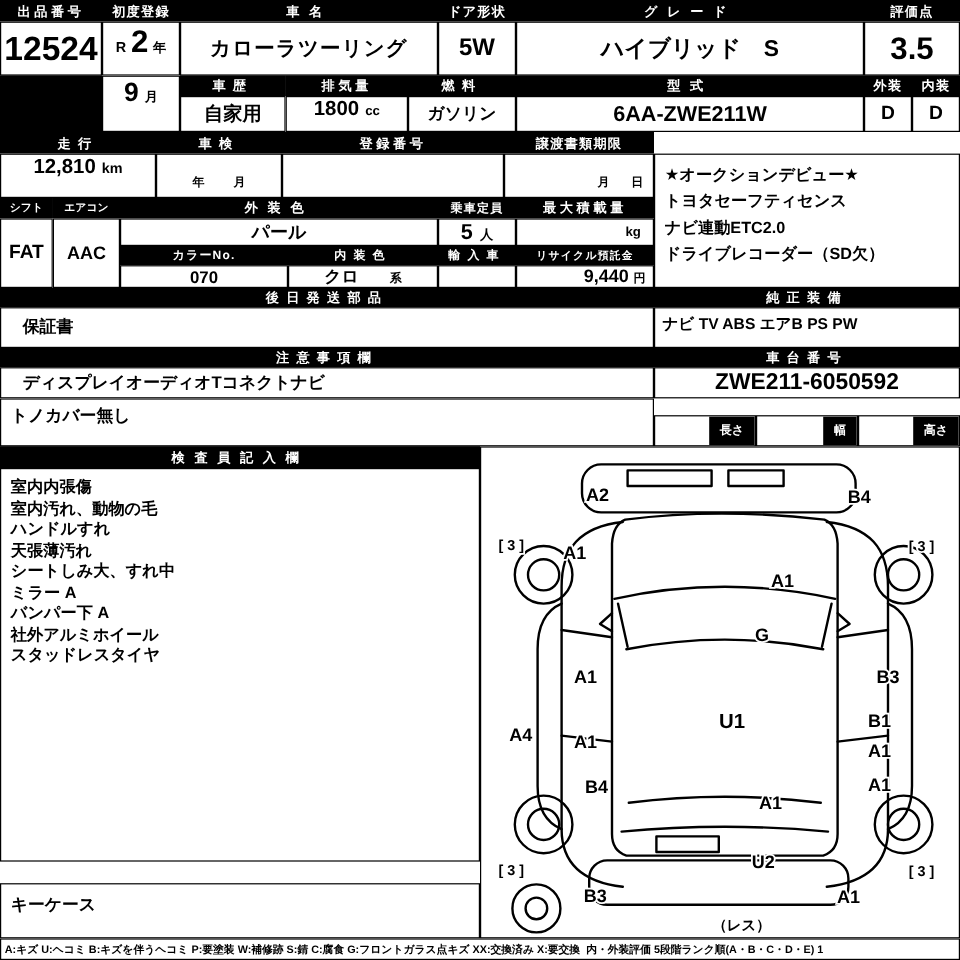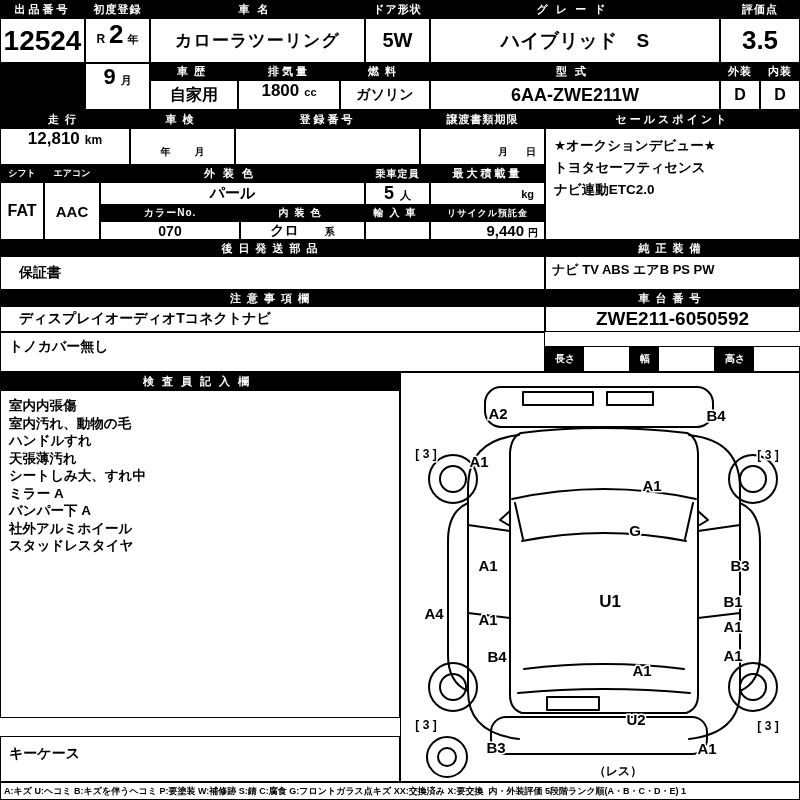--- a/index.html
+++ b/index.html
@@ -24,21 +24,21 @@
   .topal { align-items:flex-start; }
   .botal { align-items:flex-end; }
   .base  { align-items:baseline; }
   .col { flex-direction:column; align-items:flex-start; justify-content:flex-start; }.t10{font-size:10px}.t11{font-size:11px}.t12{font-size:12px}
   .t13{font-size:13px}.t14{font-size:14px}.t15{font-size:15px}.t16{font-size:16px}
   .t17{font-size:17px}.t18{font-size:18px}.t19{font-size:19px}.t20{font-size:20px}
   .t22{font-size:22px}.t26{font-size:26px}.t28{font-size:28px}
   .pad8 { padding-left:18px; }
   .list-item { height:17.5px; font-size:13.5px; line-height:17.5px; }
   .sp-line { font-size:13.5px; line-height:22px; }
-  .dim { padding:0; justify-content:flex-start; align-items:stretch; }
+  .dim { padding:0; justify-content:flex-end; align-items:stretch; }
   .dim-label { background:#000; color:#fff; font-size:10px; display:flex; align-items:center; padding:0 9px; }
   .mark { font:bold 15px "Liberation Sans","DejaVu Sans",sans-serif; fill:#000; stroke:#fff; stroke-width:3px; paint-order:stroke; }
   .mark.lg { font-size:17px; }
   .mark.sm { font-size:12px; }
 </style>
 </head>
 <body>
 
 <div class="sheet">
 
@@ -79,39 +79,39 @@
   </div>
   <div class="cell t14" style="left:340px;top:80px;width:90px;height:30px">ガソリン</div>
   <div class="cell t18" style="left:430px;top:80px;width:290px;height:30px">6AA-ZWE211W</div>
   <div class="cell t16" style="left:720px;top:80px;width:40px;height:30px">D</div>
   <div class="cell t16" style="left:760px;top:80px;width:40px;height:30px">D</div>
 
   <div class="cell hd ls6" style="left:0;top:110px;width:130px;height:18px">走行</div>
   <div class="cell hd ls6" style="left:130px;top:110px;width:105px;height:18px">車検</div>
   <div class="cell hd" style="left:235px;top:110px;width:185px;height:18px">登録番号</div>
   <div class="cell hd ls1" style="left:420px;top:110px;width:125px;height:18px">譲渡書類期限</div>
-  <div class="cell hd" style="left:545px;top:110px;width:255px;height:18px">セールスポイント</div>
 
   <div class="cell base" style="left:0;top:128px;width:130px;height:37px">
     <span class="t17">12,810</span>
     <span class="t12" style="margin-left:5px">km</span>
   </div>
   <div class="cell botal" style="left:130px;top:128px;width:105px;height:37px;padding-bottom:5px;gap:24px">
     <span class="t10">年</span>
     <span class="t10">月</span>
   </div>
   <div class="cell" style="left:235px;top:128px;width:185px;height:37px"></div>
   <div class="cell botal right" style="left:420px;top:128px;width:125px;height:37px;padding:0 8px 5px 0;gap:18px">
     <span class="t10">月</span>
     <span class="t10">日</span>
   </div>
   <div class="cell col" style="left:545px;top:128px;width:255px;height:112px;padding:6px 8px">
     <div class="sp-line">★オークションデビュー★</div>
     <div class="sp-line">トヨタセーフティセンス</div>
     <div class="sp-line">ナビ連動ETC2.0</div>
+    <div class="sp-line">ドライブレコーダー（SD欠）</div>
   </div>
 
   <div class="cell hd" style="left:0;top:165px;width:44px;height:17px;font-size:9px;letter-spacing:0">シフト</div>
   <div class="cell hd" style="left:44px;top:165px;width:56px;height:17px;font-size:9px;letter-spacing:0">エアコン</div>
   <div class="cell hd ls8" style="left:100px;top:165px;width:265px;height:17px">外装色</div>
   <div class="cell hd" style="left:365px;top:165px;width:65px;height:17px;font-size:10px;letter-spacing:1px">乗車定員</div>
   <div class="cell hd" style="left:430px;top:165px;width:115px;height:17px">最大積載量</div>
 
   <div class="cell t16" style="left:0;top:182px;width:44px;height:58px">FAT</div>
   <div class="cell t15" style="left:44px;top:182px;width:56px;height:58px">AAC</div>

